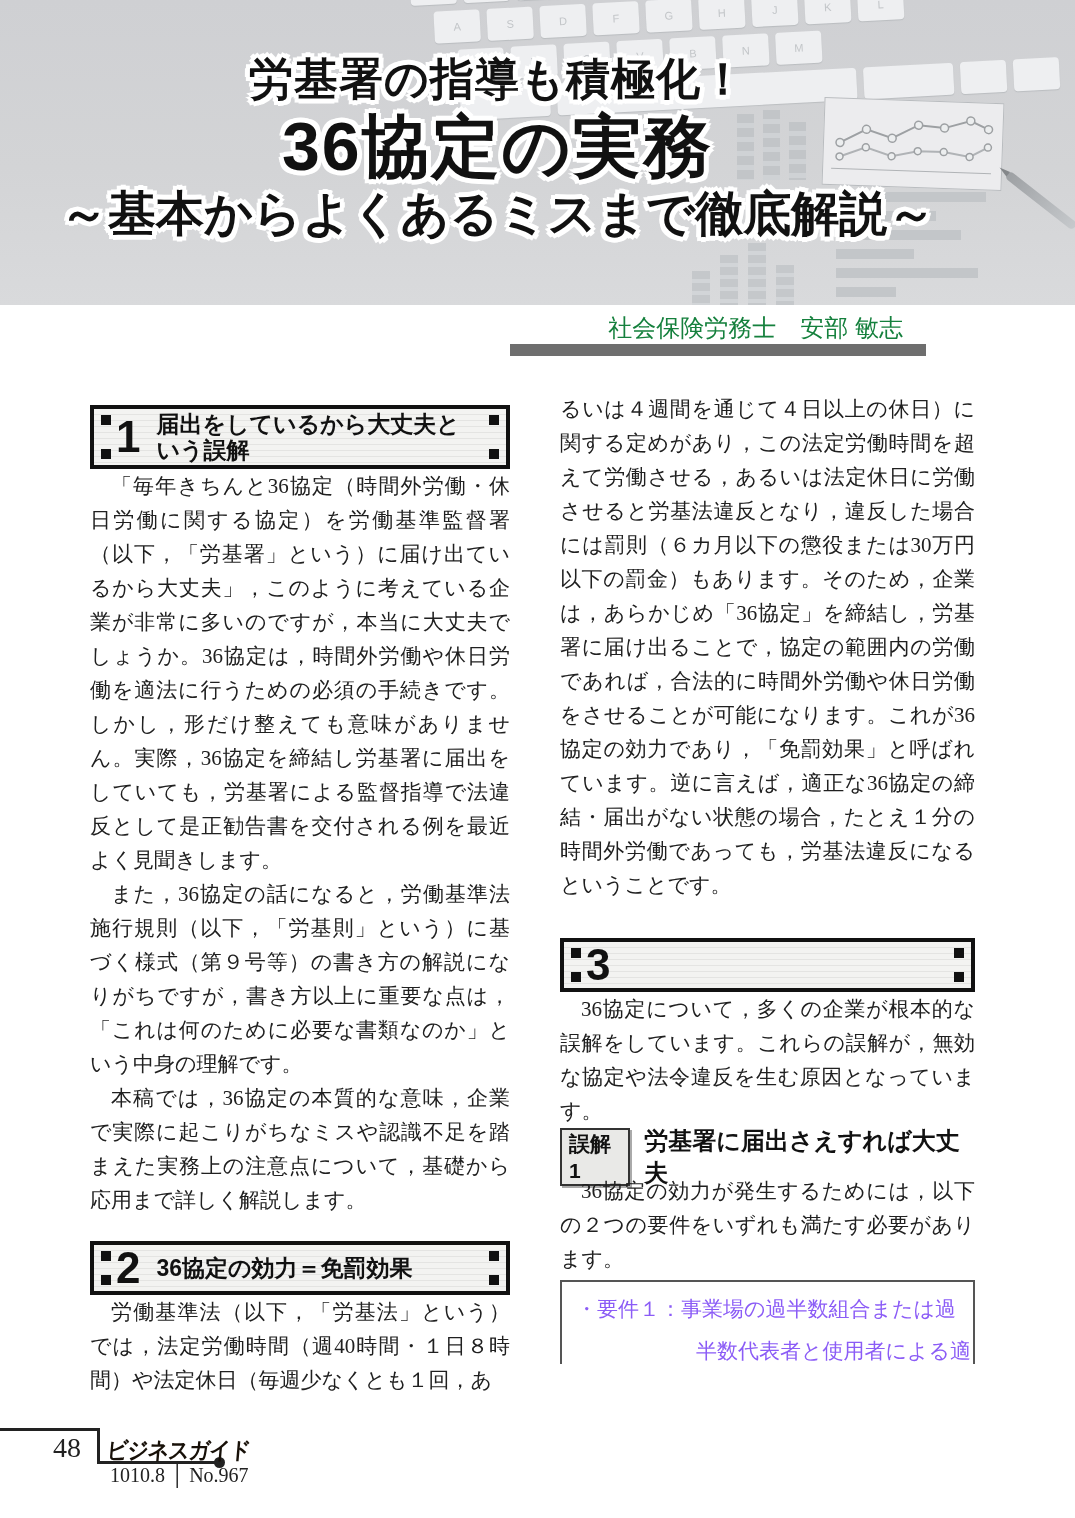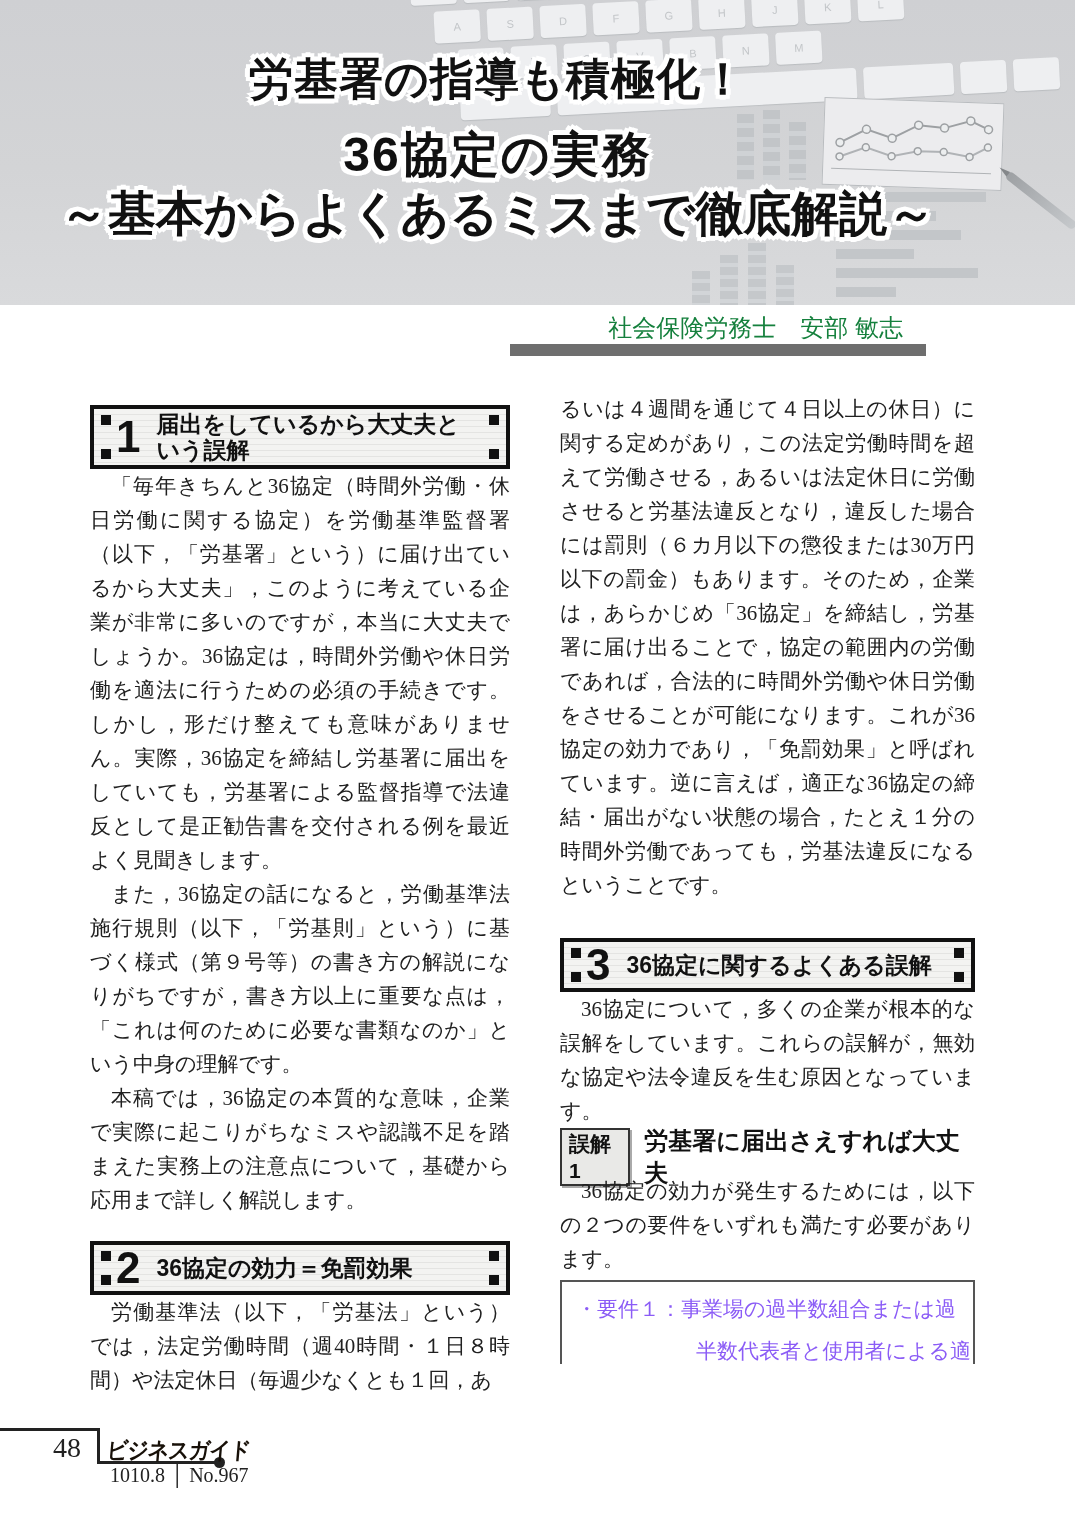--- a/index.html
+++ b/index.html
@@ -36,21 +36,21 @@
   .pen:after{content:"";position:absolute;left:-10px;top:1px;border-top:3px solid transparent;
        border-bottom:3px solid transparent;border-right:11px solid #84878a;}
 
   .hero-title{position:absolute;left:0;width:995px;text-align:center;
        font-family:Liberation Sans, sans-serif;font-weight:bold;color:#111;
        text-shadow:3px 0 0 #fff,-3px 0 0 #fff,0 3px 0 #fff,0 -3px 0 #fff,
                    3px 3px 0 #fff,-3px -3px 0 #fff,3px -3px 0 #fff,-3px 3px 0 #fff,
                    5px 0 0 #fff,-5px 0 0 #fff,0 5px 0 #fff,0 -5px 0 #fff,
                    4px 4px 0 #fff,-4px -4px 0 #fff,4px -4px 0 #fff,-4px 4px 0 #fff;}
   .t1{top:50px;font-size:44px;letter-spacing:1px;}
-  .t2{top:102px;font-size:48px;letter-spacing:2px;margin-top:21px;}
+  .t2{top:102px;font-size:68px;letter-spacing:2px;}
   .t3{top:182px;font-size:48px;letter-spacing:0;}
 
   
   .byline{position:absolute;top:312px;right:172px;font-family:"Liberation Sans","DejaVu Sans",sans-serif;
           font-size:24px;color:#15803d;}
   .byline-bar{position:absolute;top:344px;left:510px;width:416px;height:12px;background:#6e6e6e;}
 
   
   .col{position:absolute;top:400px;}
   .col-left{left:90px;width:420px;}
@@ -222,21 +222,20 @@
 
   <div class="col col-right">
     <p class="mt3">るいは４週間を通じて４日以上の休日）に関する定めがあり，この法定労働時間を超えて労働させる，あるいは法定休日に労働させると労基法違反となり，違反した場合には罰則（６カ月以下の懲役または30万円以下の罰金）もあります。そのため，企業は，あらかじめ「36協定」を締結し，労基署に届け出ることで，協定の範囲内の労働であれば，合法的に時間外労働や休日労働をさせることが可能になります。これが36協定の効力であり，「免罰効果」と呼ばれています。逆に言えば，適正な36協定の締結・届出がない状態の場合，たとえ１分の時間外労働であっても，労基法違反になるということです。</p>
 
     <div class="sec-box h54 mt-s3">
       <i class="sq tl"></i>
       <i class="sq tr"></i>
       <i class="sq bl"></i>
       <i class="sq br"></i>
       <span class="sec-num">3</span>
-      <span class="sec-title">36協定に関するよくある誤解</span>
     </div>
 
     <p class="indent mt12">36協定について，多くの企業が根本的な誤解をしています。これらの誤解が，無効な協定や法令違反を生む原因となっています。</p>
 
     <div class="mis-head">
       <span class="mis-label">誤解1</span>
       <span class="mis-title">労基署に届出さえすれば大丈夫</span>
     </div>
 
     <p class="indent mt10">36協定の効力が発生するためには，以下の２つの要件をいずれも満たす必要があります。</p>

